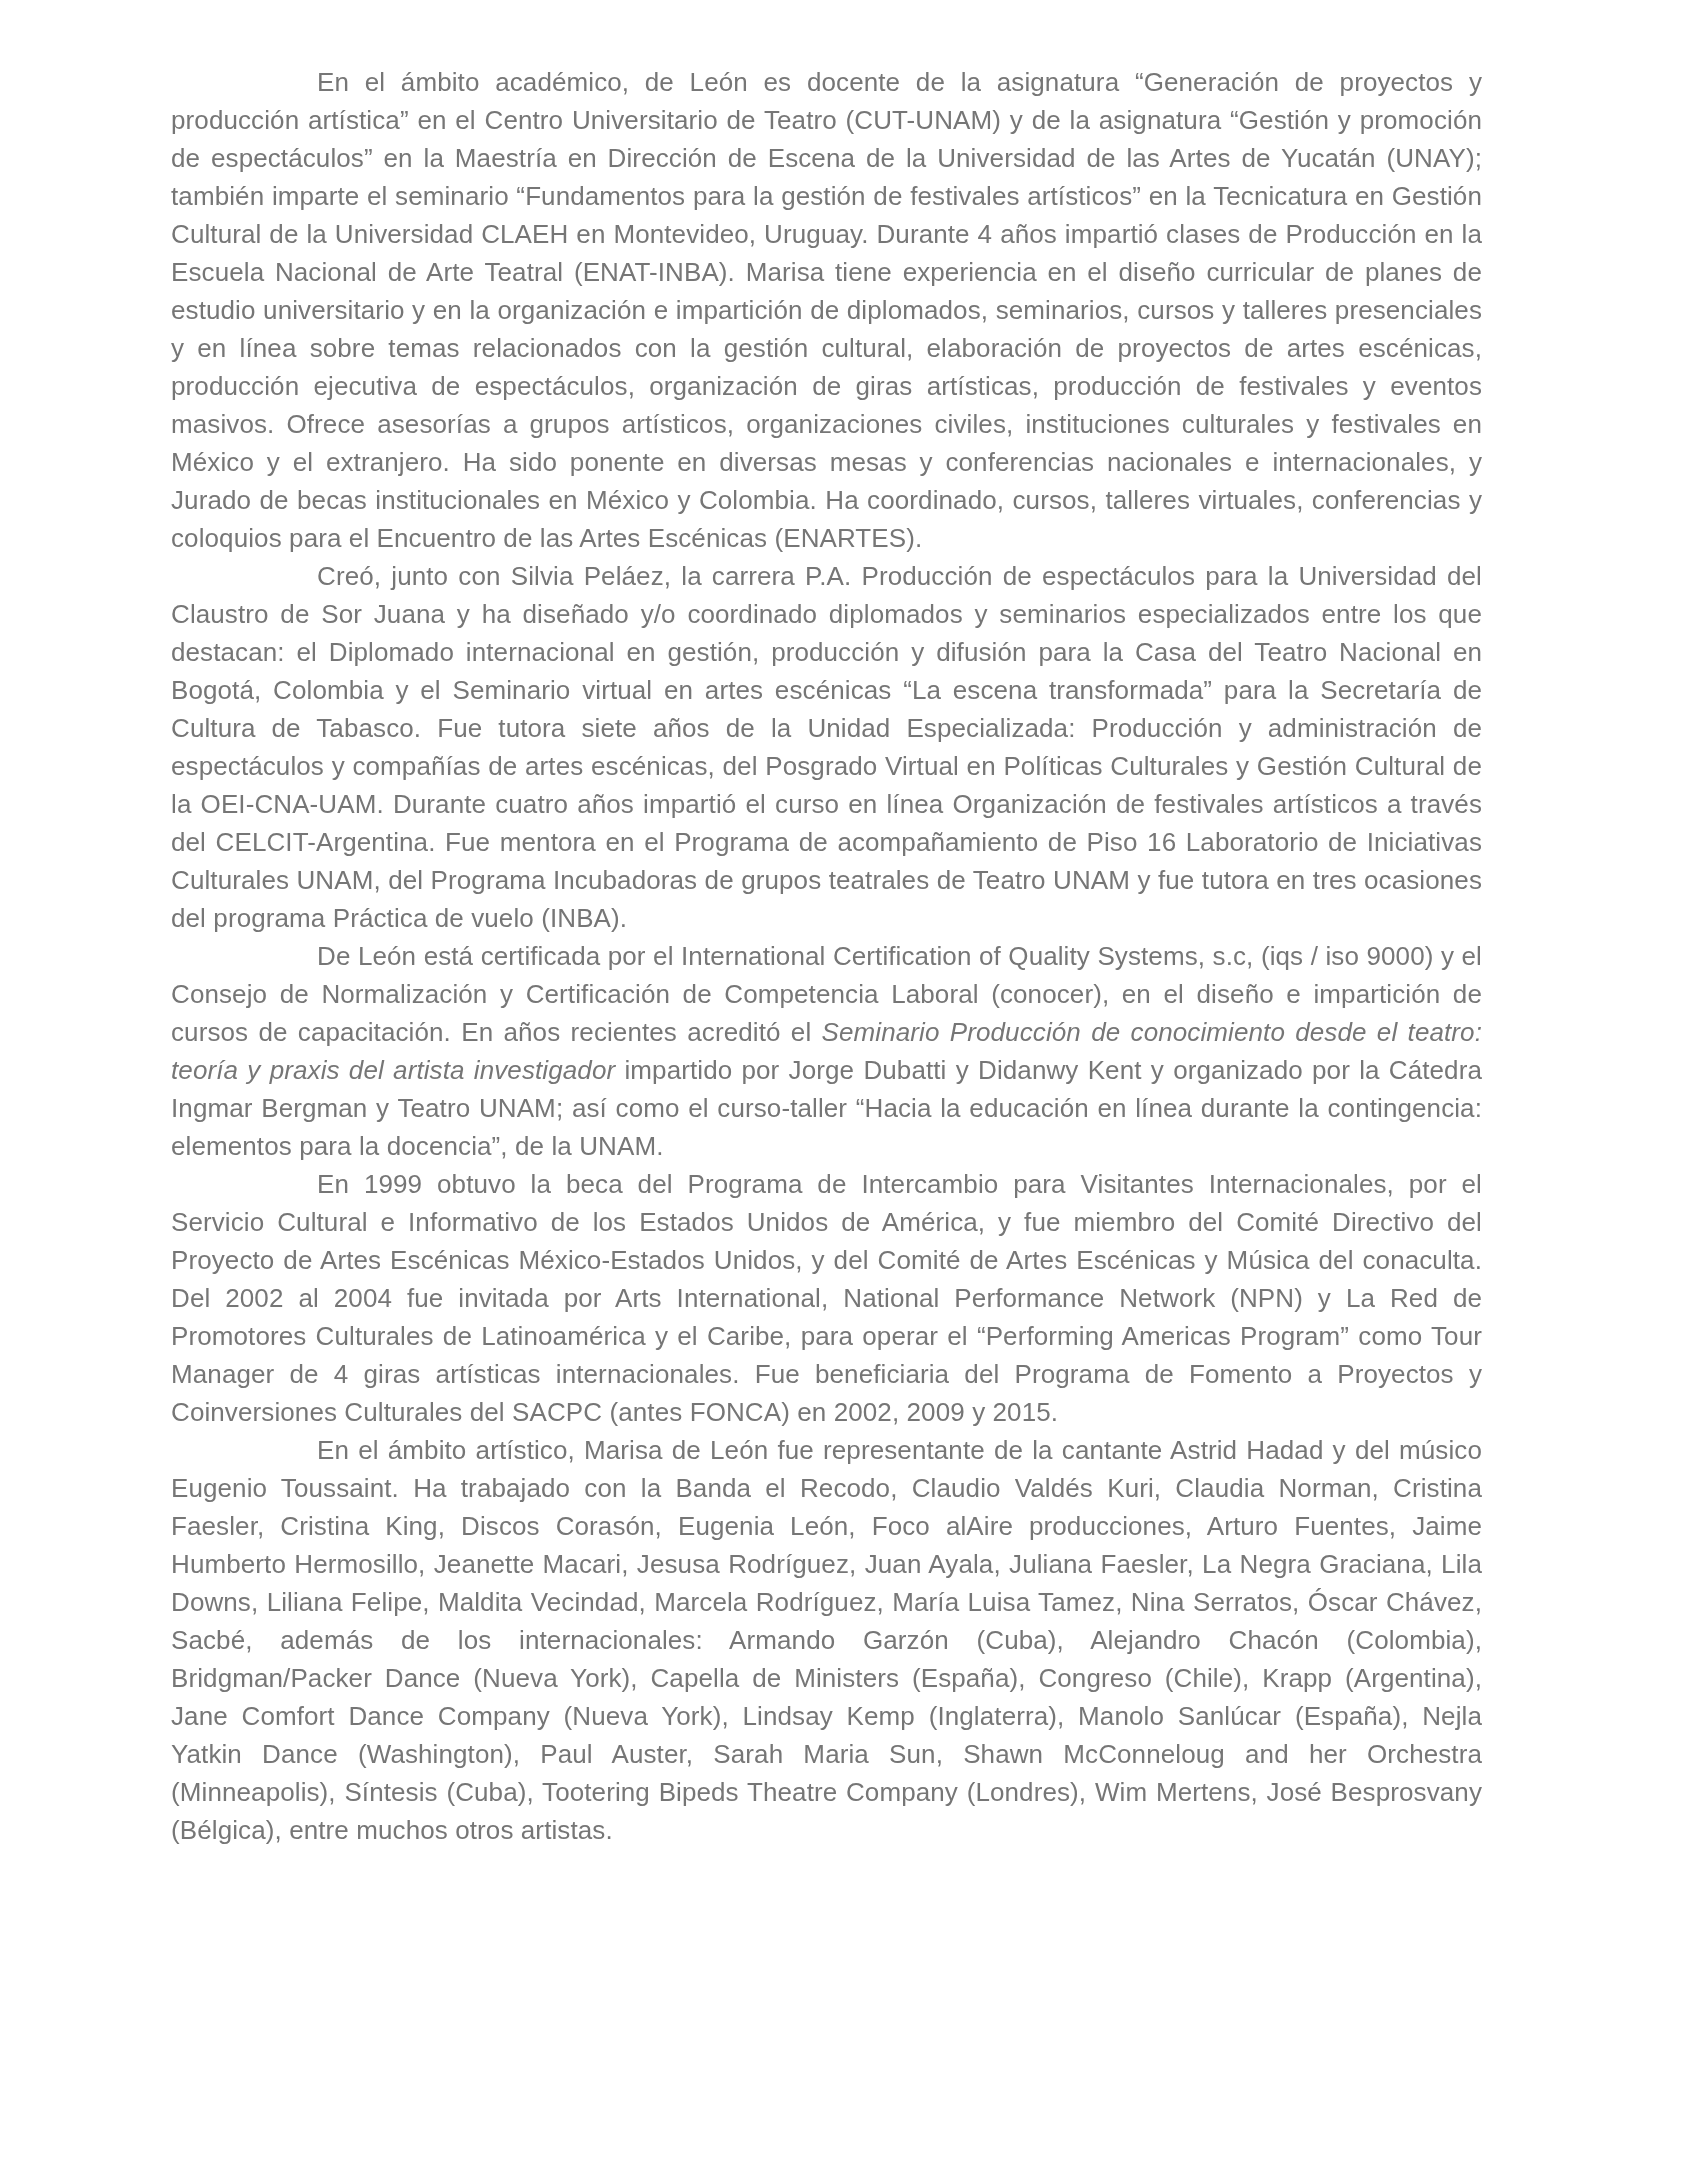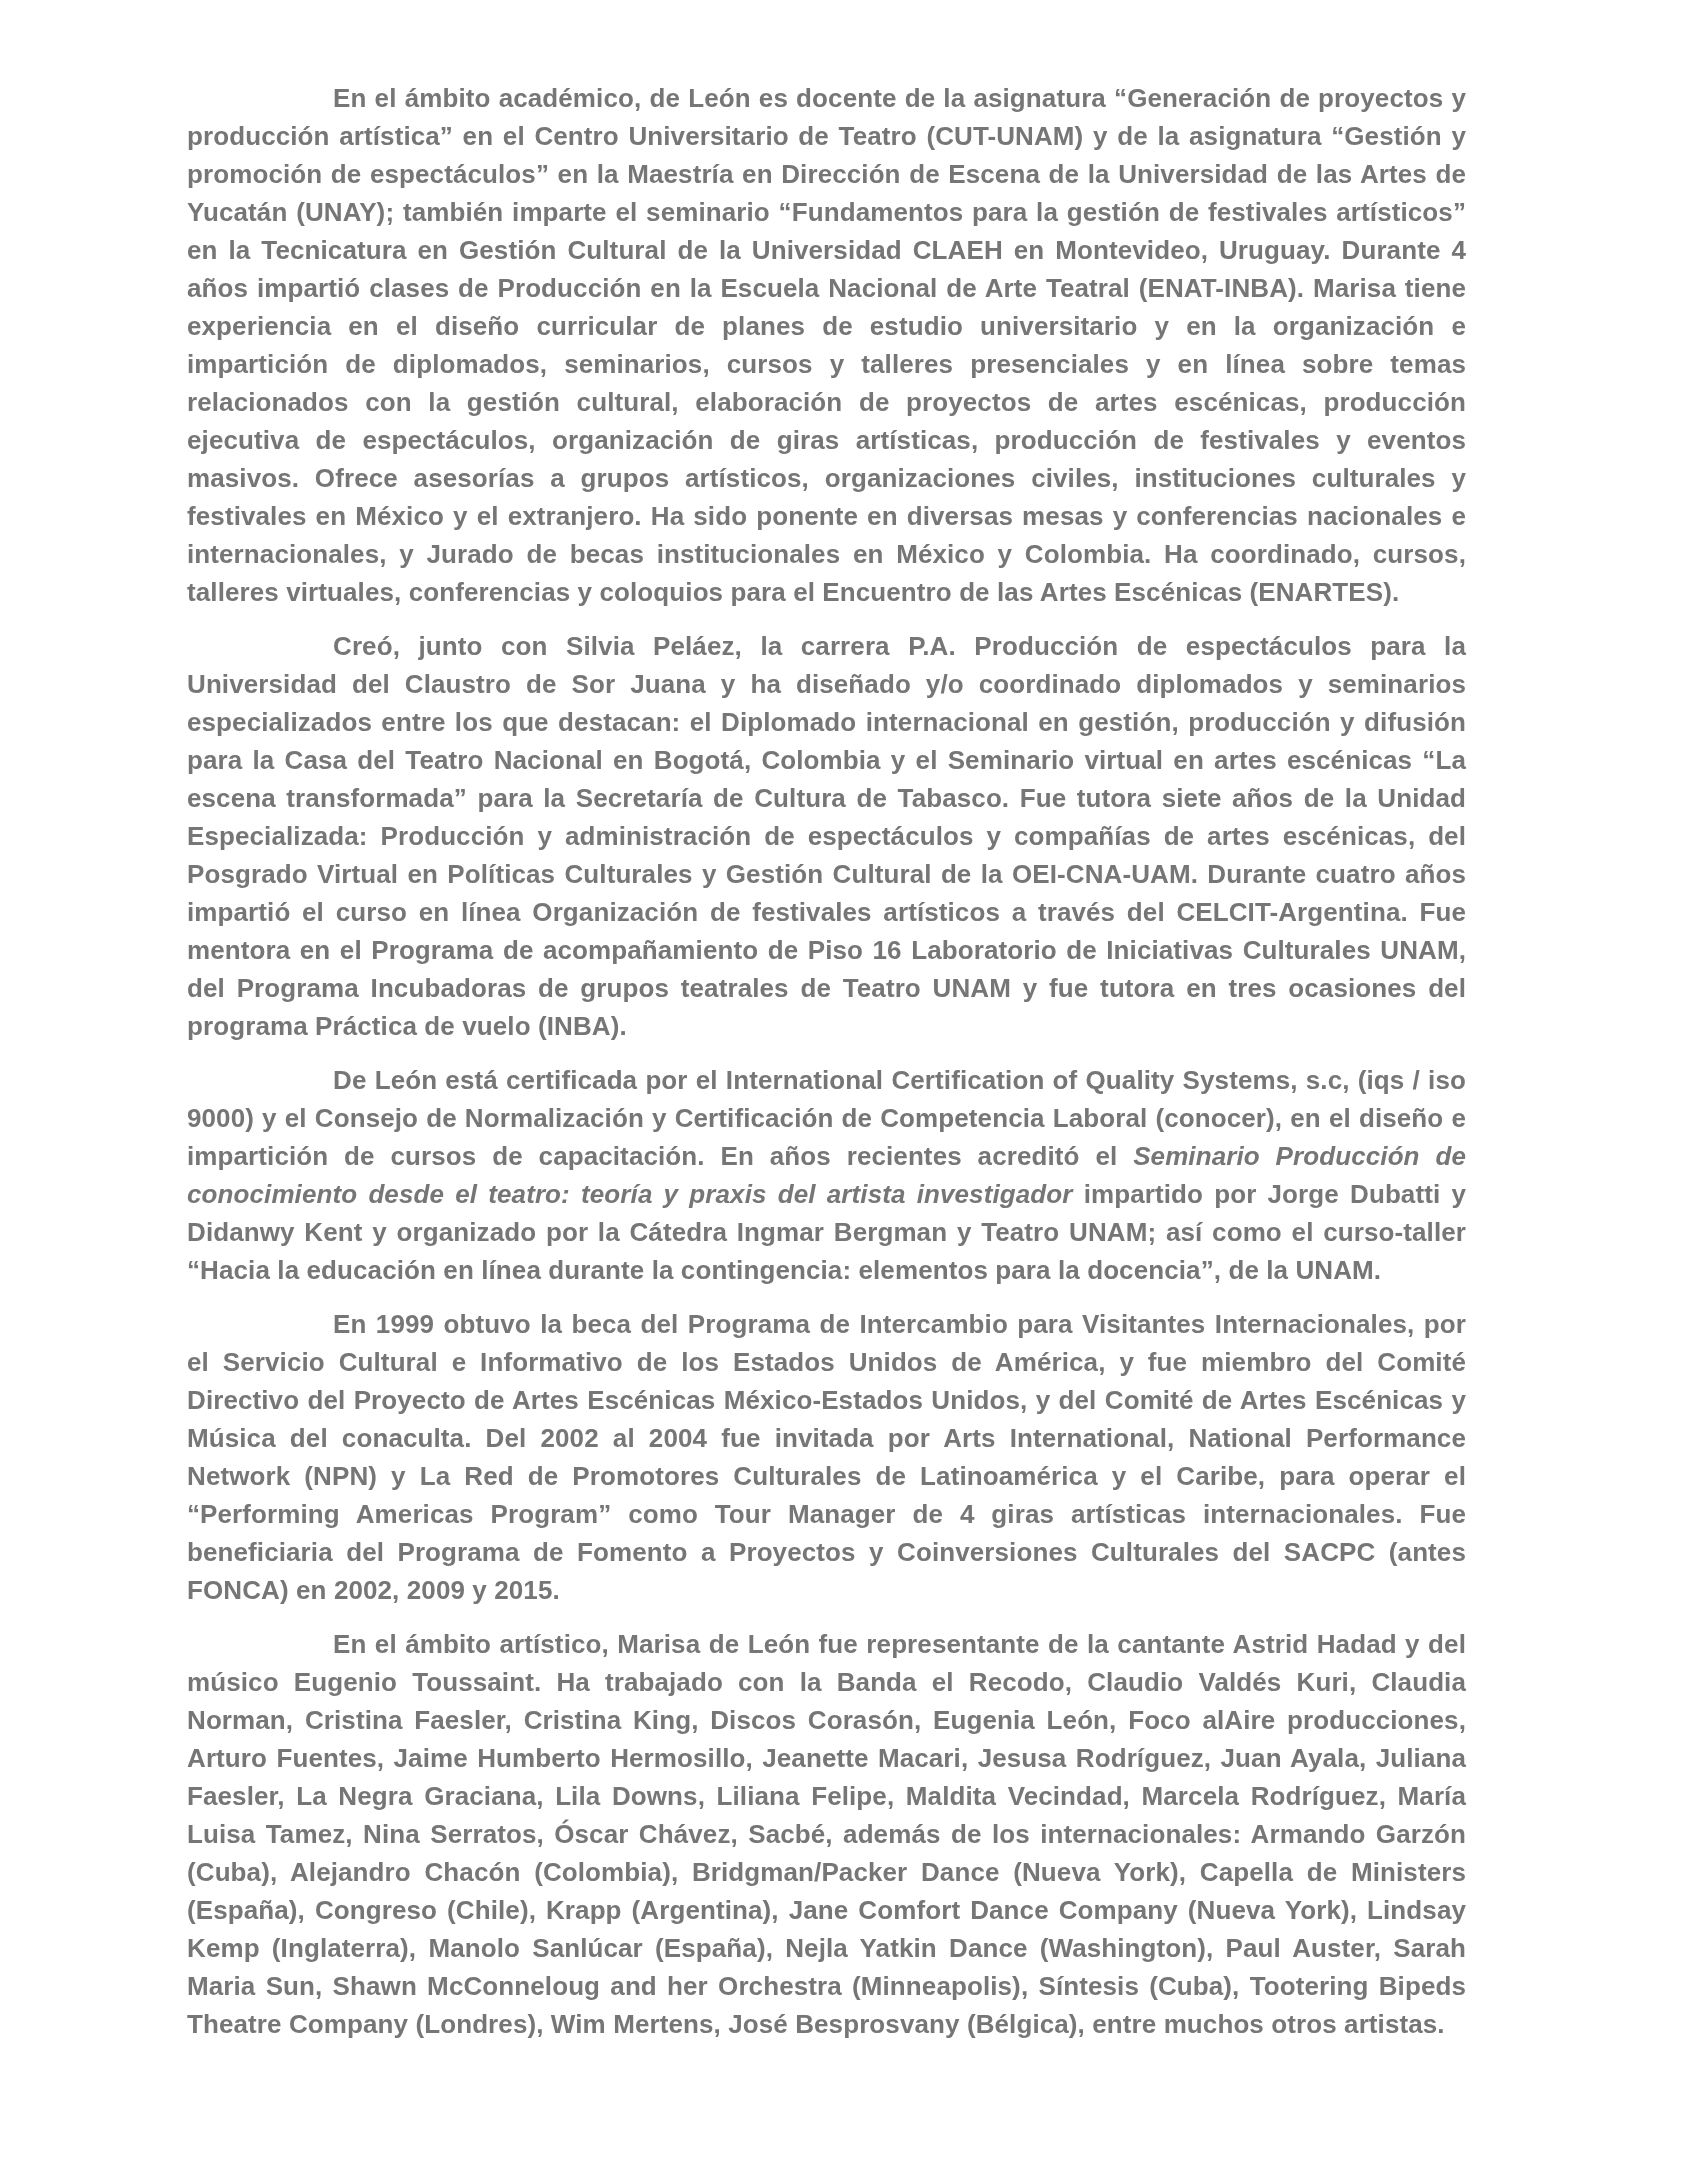--- a/index.html
+++ b/index.html
@@ -19,24 +19,23 @@
     top: 63px;
     width: 1311px;
     color: #767676;
     font-size: 26px;
     line-height: 38px;
     font-weight: 300;
     text-align: justify;
     letter-spacing: 0.1px;
   }
   .para {
-    margin: 16px;
+    margin: 0;
     padding: 0;
     text-indent: 146px;
-    font-weight: bold;
   }
   .seg-italic {
     font-style: italic;
   }
 </style>
 </head>
 <body>
 
 <div class="doc-page">
 

